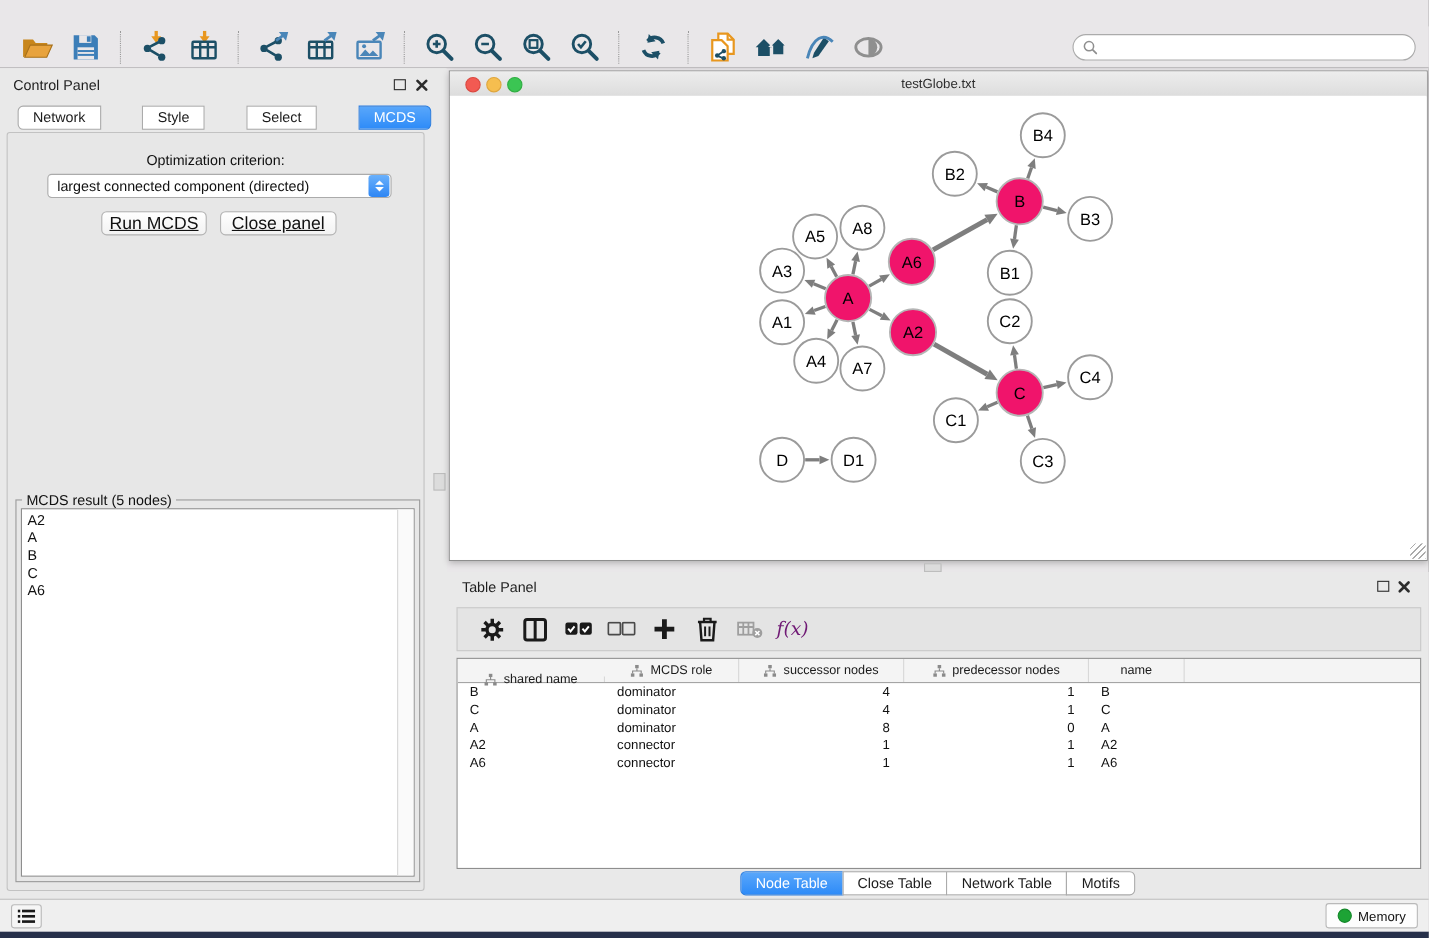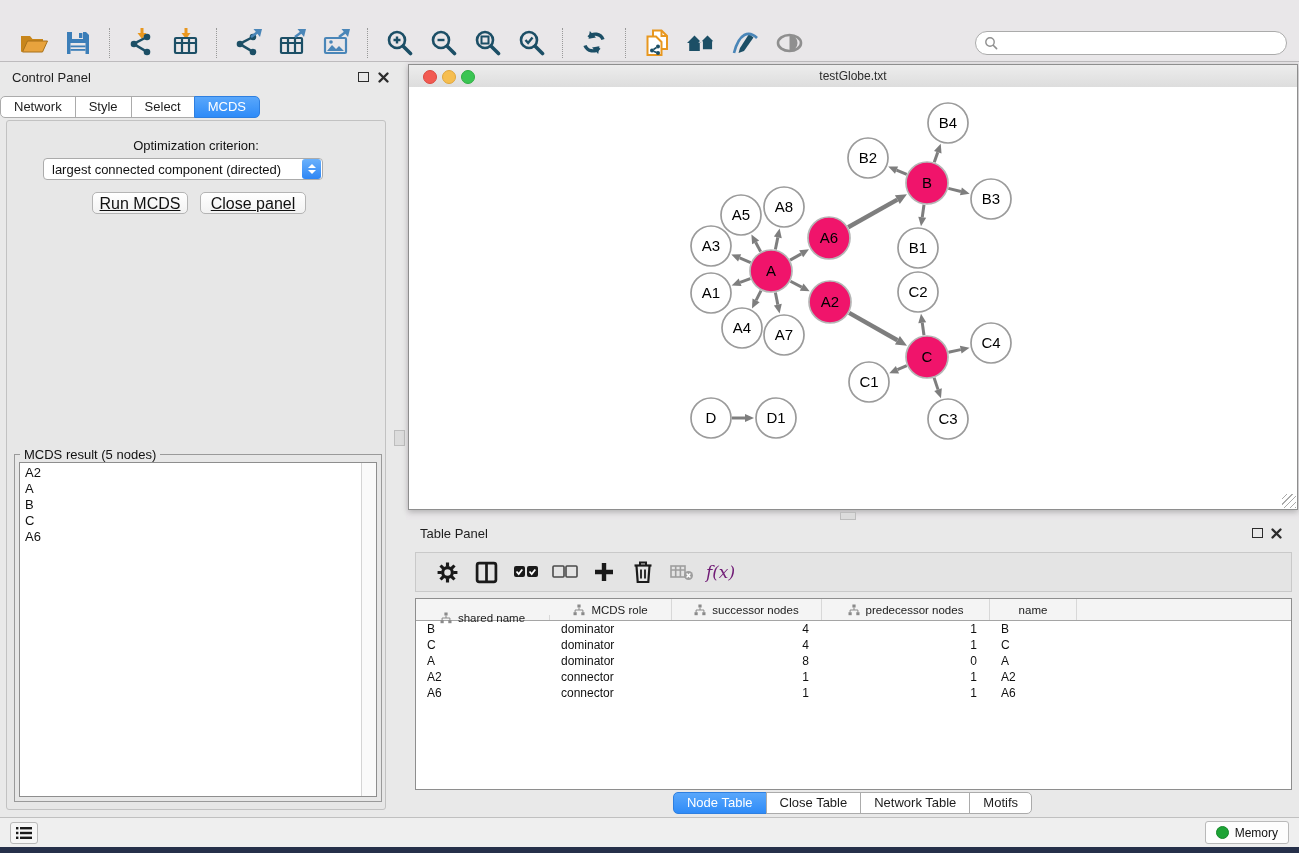--- a/index.html
+++ b/index.html
@@ -24,28 +24,28 @@
     border:1px solid #ABABAB;border-radius:12px;display:flex;align-items:center;padding:0 8px;}
   .search-box input{border:none;outline:none;flex:1;font-size:13px;background:transparent;color:#333;}
   
   .control-panel{position:absolute;top:62px;left:0;width:392px;bottom:35px;background:#E9E9E9;}
   .cp-header{position:absolute;top:8px;left:12px;font-size:13px;color:#1e1e1e;}
   .float-btn{position:absolute;width:11px;height:10px;border:1.5px solid #2c2c2c;background:transparent;box-sizing:border-box;cursor:pointer;}
   .close-btn{position:absolute;width:13px;height:13px;cursor:pointer;}
   .close-btn svg{display:block}
   .cp-inner{position:absolute;top:58px;left:6px;right:6px;bottom:8px;background:#E7E7E7;
     border:1px solid #C2C2C2;border-radius:3px;}
-  .seg-tabs{position:absolute;top:34px;left:0;right:0;display:flex;justify-content:flex-start;z-index:3;}
+  .seg-tabs{position:absolute;top:34px;left:16px;right:0;display:flex;justify-content:space-between;z-index:3;}
   .seg{height:20px;line-height:20px;padding:0 13px;font-size:13px;color:#1c1c1c;background:#fff;
     border:1px solid #ABABAB;margin-left:-1px;cursor:pointer;}
   .seg:first-child{border-radius:5px 0 0 5px;margin-left:0;}
   .seg:last-child{border-radius:0 5px 5px 0;}
   .seg.active{background:linear-gradient(#59A7FB,#2E8BF8);color:#fff;border-color:#2E7FE0;}
   .opt-label{position:absolute;top:76px;left:0;right:0;text-align:center;font-size:13px;color:#111;}
-  .dropdown{position:absolute;top:96px;left:43px;width:280px;height:22px;background:#fff;
+  .dropdown{position:absolute;top:96px;left:43px;width:313px;height:22px;background:#fff;
     border:1px solid #ABABAB;border-radius:4px;display:flex;align-items:center;cursor:pointer;box-sizing:border-box;}
   .dropdown .dd-text{flex:1;font-size:13px;padding-left:8px;color:#111;white-space:nowrap;overflow:hidden;}
   .dd-stepper{width:19px;height:20px;background:linear-gradient(#6AB1FC,#2E86F4);border-radius:3px;
     display:flex;flex-direction:column;align-items:center;justify-content:center;gap:2px;margin-right:1px;}
   .dd-stepper i{width:0;height:0;border-left:4px solid transparent;border-right:4px solid transparent;display:block;}
   .dd-stepper .up{border-bottom:4px solid #fff;}
   .dd-stepper .down{border-top:4px solid #fff;}
   .mac-btn{position:absolute;top:130px;height:22px;background:linear-gradient(#FFFFFF,#F2F2F2);
     border:1px solid #B4B4B4;border-radius:5px;font-size:16px;color:#111;text-align:center;line-height:20px;cursor:pointer;box-sizing:border-box;text-decoration:underline;}
   .fieldset{position:absolute;top:392px;left:14px;right:10px;bottom:16px;border:1px solid #9A9A9A;}

